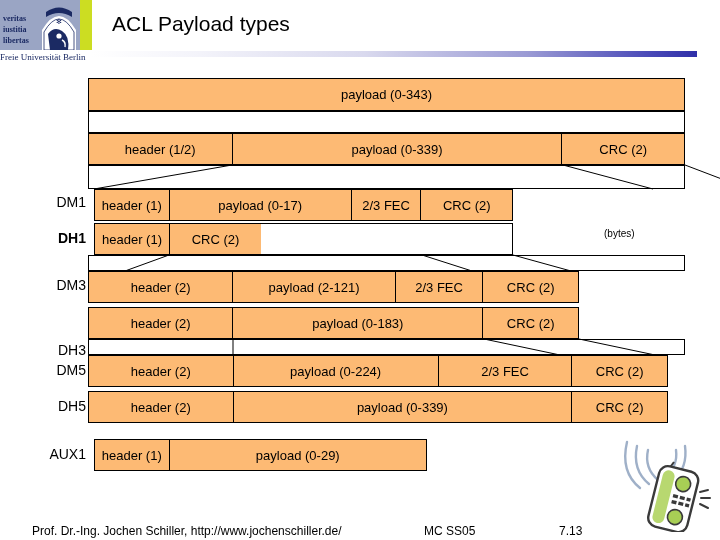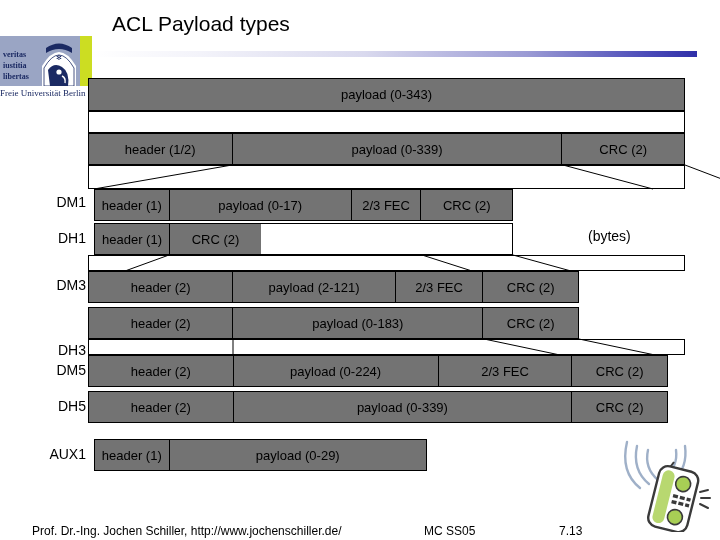--- a/index.html
+++ b/index.html
@@ -13,21 +13,21 @@
     position: relative;
     overflow: hidden;
     font-family: "Liberation Sans", sans-serif;
     color: #000000;
   }
 
   
   #logo-block {
     position: absolute;
     left: 0; top: 0;
-    width: 92px; height: 62px; margin-top: 36px;
+    width: 92px; height: 62px;
   }
   #logo-bg {
     position: absolute;
     left: 0; top: 0;
     width: 80px; height: 50px;
     background: #9aa5c4;
   }
   #logo-stripe {
     position: absolute;
     left: 80px; top: 0;
@@ -94,21 +94,21 @@
     border: 1px solid #000000;
     box-sizing: border-box;
     display: flex;
     flex-direction: row;
   }
   .band.plain {
     background: #ffffff;
   }
   .cell {
     box-sizing: border-box;
-    background: #737373;
+    background: #fdba74;
     border-right: 1px solid #000000;
     display: flex;
     align-items: center;
     justify-content: center;
     font-size: 13px;
     color: #000000;
     white-space: nowrap;
     overflow: hidden;
   }
   .cell:last-child { border-right: none; }
@@ -118,22 +118,22 @@
     position: absolute;
     overflow: visible;
   }
   .connector line {
     stroke: #000000;
     stroke-width: 1;
   }
 
   #bytes-label {
     position: absolute;
-    left: 588px; top: 228px;
-    font-size: 14px;
+    left: 604px; top: 228px;
+    font-size: 10px;
     color: #000000;
     white-space: nowrap;
   }
 
   
   #phone-clipart {
     position: absolute;
     left: 612px; top: 432px;
     width: 104px; height: 100px;
   }
@@ -217,21 +217,21 @@
   </svg>
 
   <div class="row-label" style="left:38px; top:194px; width:48px;">DM1</div>
   <div class="band" style="left:94px; top:189px; width:419px; height:32px;">
     <div class="cell" style="width:75px;">header (1)</div>
     <div class="cell" style="width:183px;">payload (0-17)</div>
     <div class="cell" style="width:70px;">2/3 FEC</div>
     <div class="cell" style="width:91px;">CRC (2)</div>
   </div>
 
-  <div class="row-label" style="left:38px; top:230px; width:48px;">DH1</div>
+  <div class="row-label" style="left:38px; top:230px; width:48px;font-weight:bold;">DH1</div>
   <div class="band" style="left:94px; top:223px; width:419px; height:32px;">
     <div class="cell" style="width:75px;">header (1)</div>
     <div class="cell" style="width:91px;">CRC (2)</div>
   </div>
 
   <div class="band plain" style="left:88px; top:255px; width:597px; height:16px;"></div>
   <svg class="connector" style="left:88px; top:255px;" width="597" height="16">
     <line x1="81" y1="0" x2="37" y2="16"></line>
     <line x1="334" y1="0" x2="384" y2="16"></line>
     <line x1="425" y1="0" x2="483" y2="16"></line>

